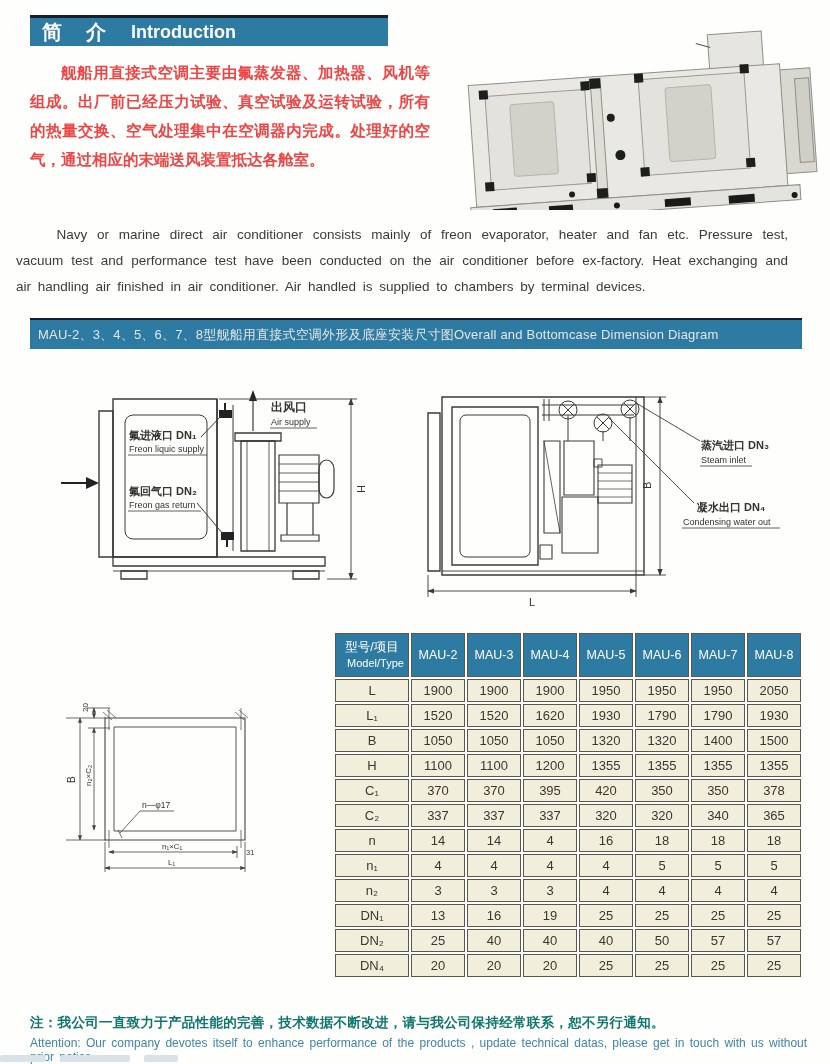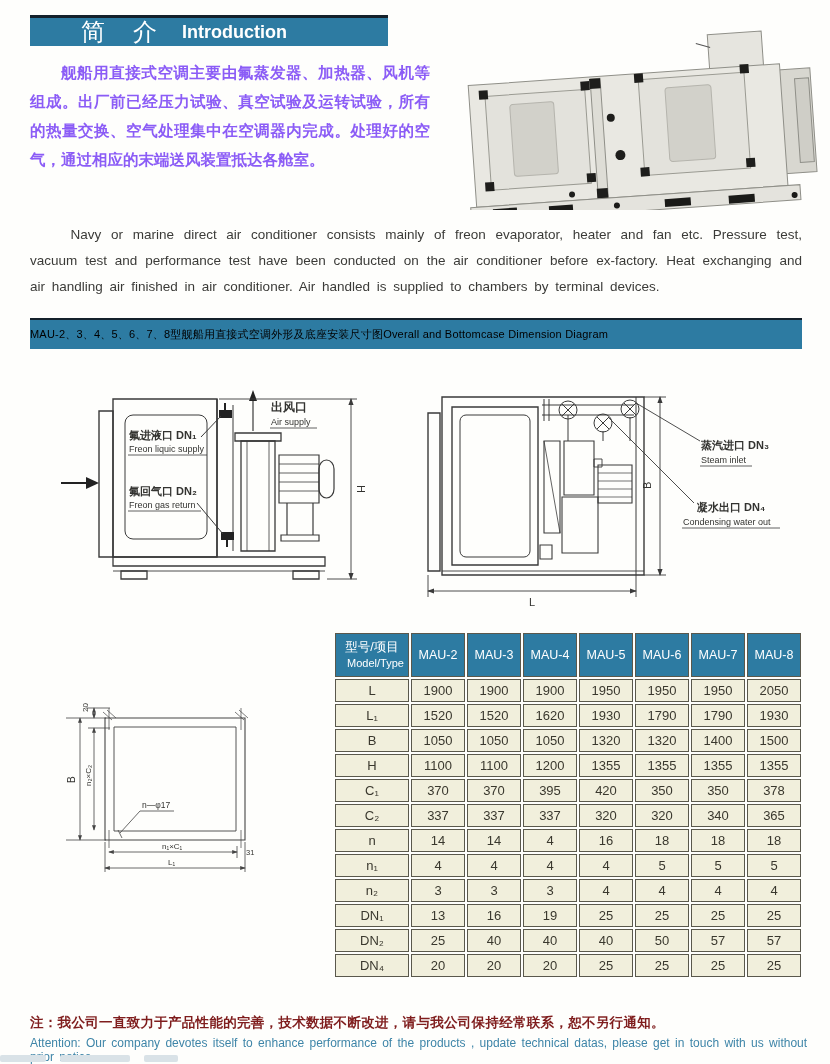--- a/index.html
+++ b/index.html
@@ -8,43 +8,43 @@
     background:#fefefc;overflow:hidden;
     font-family:"Liberation Sans","DejaVu Sans",sans-serif;
     color:#2b2b26;
   }
   
   .intro-bar{
     position:absolute;left:30px;top:15px;width:358px;height:31px;
     background:#2d7ba2;border-top:3px solid #14212b;
     color:#fff;display:flex;align-items:center;padding-left:12px;box-sizing:border-box;
   }
-  .intro-bar .zh{font-size:24px;font-weight:normal;letter-spacing:2px;margin-left:39px;}
+  .intro-bar .zh{font-size:20px;font-weight:bold;letter-spacing:2px;}
   .intro-bar .en{font-size:18px;font-weight:bold;margin-left:23px;}
   .section-bar{
     position:absolute;left:30px;top:318px;width:772px;height:31px;
     background:#2d7ba2;border-top:2px solid #14212b;
-    color:#000000;font-size:11px;display:flex;align-items:center;
-    padding-left:0;box-sizing:border-box;white-space:nowrap;letter-spacing:0.2px;
+    color:#e5e5e5;font-size:13px;display:flex;align-items:center;
+    padding-left:8px;box-sizing:border-box;white-space:nowrap;letter-spacing:0.2px;
   }
   
   .intro-zh{
     position:absolute;left:30px;top:58px;width:400px;
-    font-size:15.5px;line-height:29px;color:#8b5cf6;font-weight:600;
+    font-size:15.5px;line-height:29px;color:#ef4444;font-weight:600;
     text-indent:2em;text-align:justify;margin:0;
   }
   .intro-en{
-    position:absolute;left:30px;top:222px;width:772px;
+    position:absolute;left:16px;top:222px;width:772px;
     font-size:13.5px;line-height:26px;color:#3b3b38;
     text-indent:3em;text-align:justify;word-spacing:3px;margin:0;
   }
   
   .note-zh{
     position:absolute;left:30px;top:1014px;width:790px;margin:0;
-    font-size:13.5px;color:#7f1d1d;font-weight:600;letter-spacing:0.3px;
+    font-size:13.5px;color:#0f766e;font-weight:600;letter-spacing:0.3px;
   }
   .note-en{
     position:absolute;left:30px;top:1036px;width:800px;margin:0;
     font-size:12px;color:#3e85a8;word-spacing:2px;
   }
   .artifact{position:absolute;top:1055px;left:0;width:300px;height:9px;}
   .artifact span{display:inline-block;height:7px;background:#d9e2e7;border-radius:2px;margin-right:14px;vertical-align:top;}
   
   table.dims{
     position:absolute;left:333px;top:631px;

